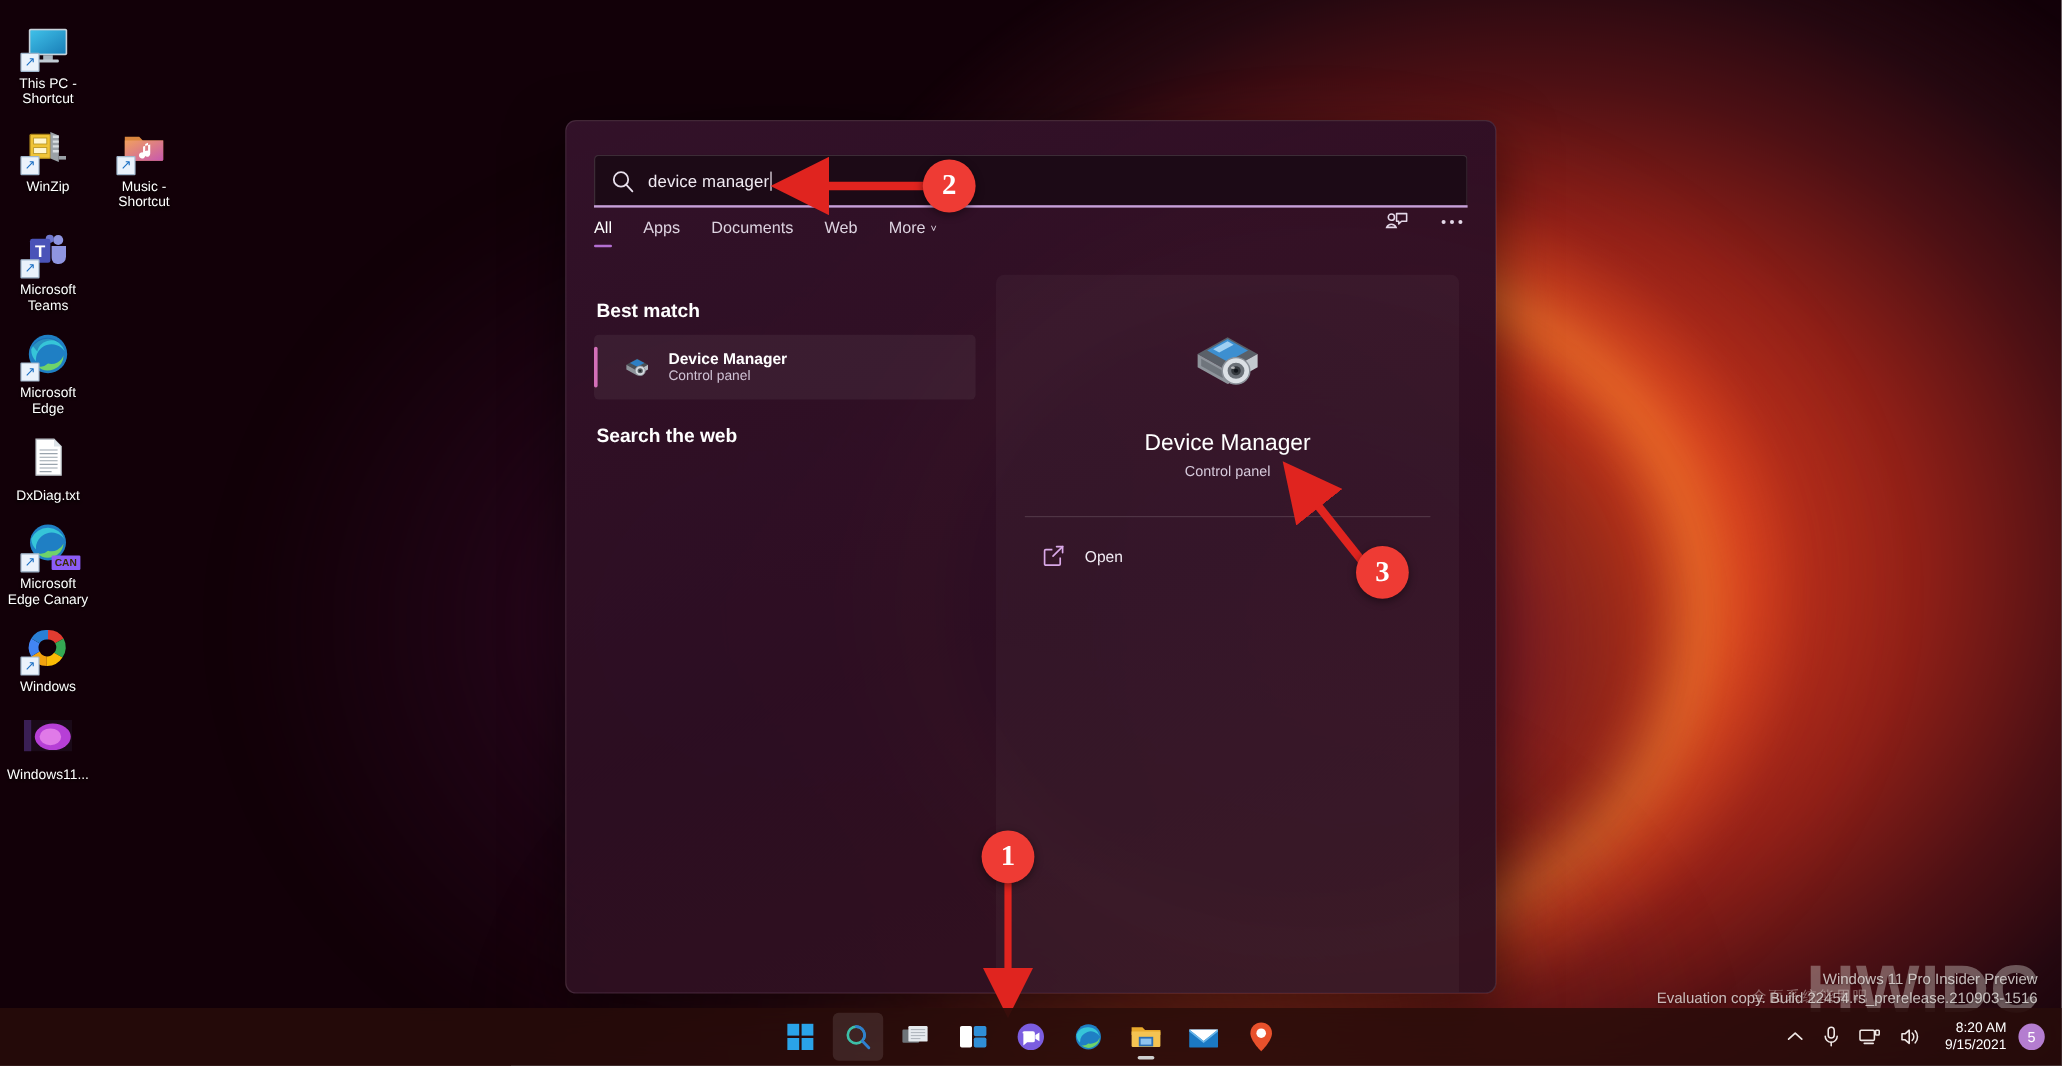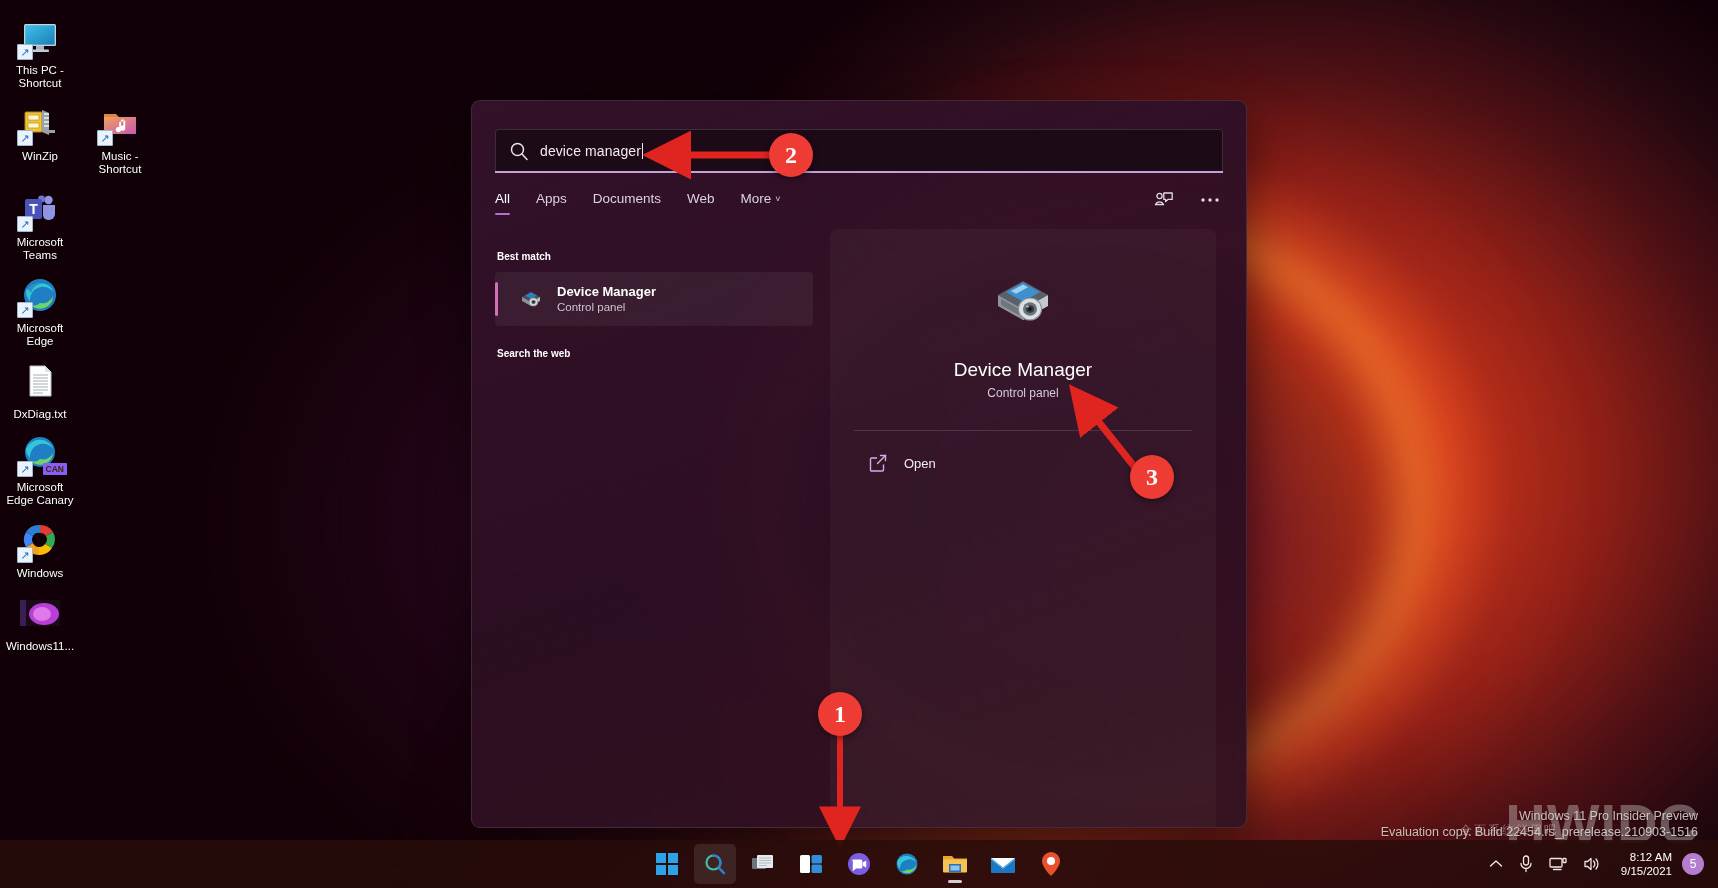--- a/index.html
+++ b/index.html
@@ -153,23 +153,23 @@
   #caret {
     display: inline-block;
     width: 1px; height: 16px;
     background: #f0eaf2;
     vertical-align: -3px;
     margin-left: 1px;
   }
 
   
   #tabs-row {
-    position: absolute; left: 23px; top: 88px;
+    position: absolute; left: 23px; top: 73px;
     width: 728px; height: 32px;
-    display: flex; align-items: flex-start;
+    display: flex; align-items: flex-end;
   }
   .tab {
     position: relative;
     font-size: 13.5px; color: #ddd3e0;
     padding: 2px 0 9px;
     margin-right: 26px;
     cursor: default;
     white-space: nowrap;
   }
   .tab.active { color: #ffffff; }
@@ -194,21 +194,21 @@
   #results-area {
     position: absolute; left: 0; top: 132px;
     width: 776px; bottom: 0;
     display: flex;
   }
   #results-left {
     width: 348px;
     padding: 18px 0 0 23px;
   }
   .section-head {
-    font-size: 10px; font-weight: bold; color: #ffffff;
+    font-size: 16px; font-weight: bold; color: #ffffff;
     margin-bottom: 10px; margin-left: 2px;
   }
   .result-card {
     position: relative;
     width: 318px; height: 54px;
     background: rgba(255,255,255,0.055);
     border-radius: 4px;
     display: flex; align-items: center;
     padding-left: 22px;
     margin-bottom: 6px;
@@ -757,20 +757,20 @@
         </svg>
       </div>
       <div class="tray-btn">
         <svg width="18" height="16" viewBox="0 0 18 16" fill="none" stroke="#efe8e6" stroke-width="1.3">
           <path d="M2 5.5 h2.6 L8 2.5 v11 L4.6 10.5 H2 Z" stroke-linejoin="round"></path>
           <path d="M10.5 5 a4 4 0 0 1 0 6" stroke-linecap="round"></path>
           <path d="M13 3 a7.5 7.5 0 0 1 0 10" stroke-linecap="round"></path>
         </svg>
       </div>
       <div id="tray-clock">
-        <div>8:12 AM</div>
+        <div>8:20 AM</div>
         <div>9/15/2021</div>
       </div>
       <div id="tray-badge">5</div>
     </div>
   </div>
 
 </div>
 
 </body></html>

